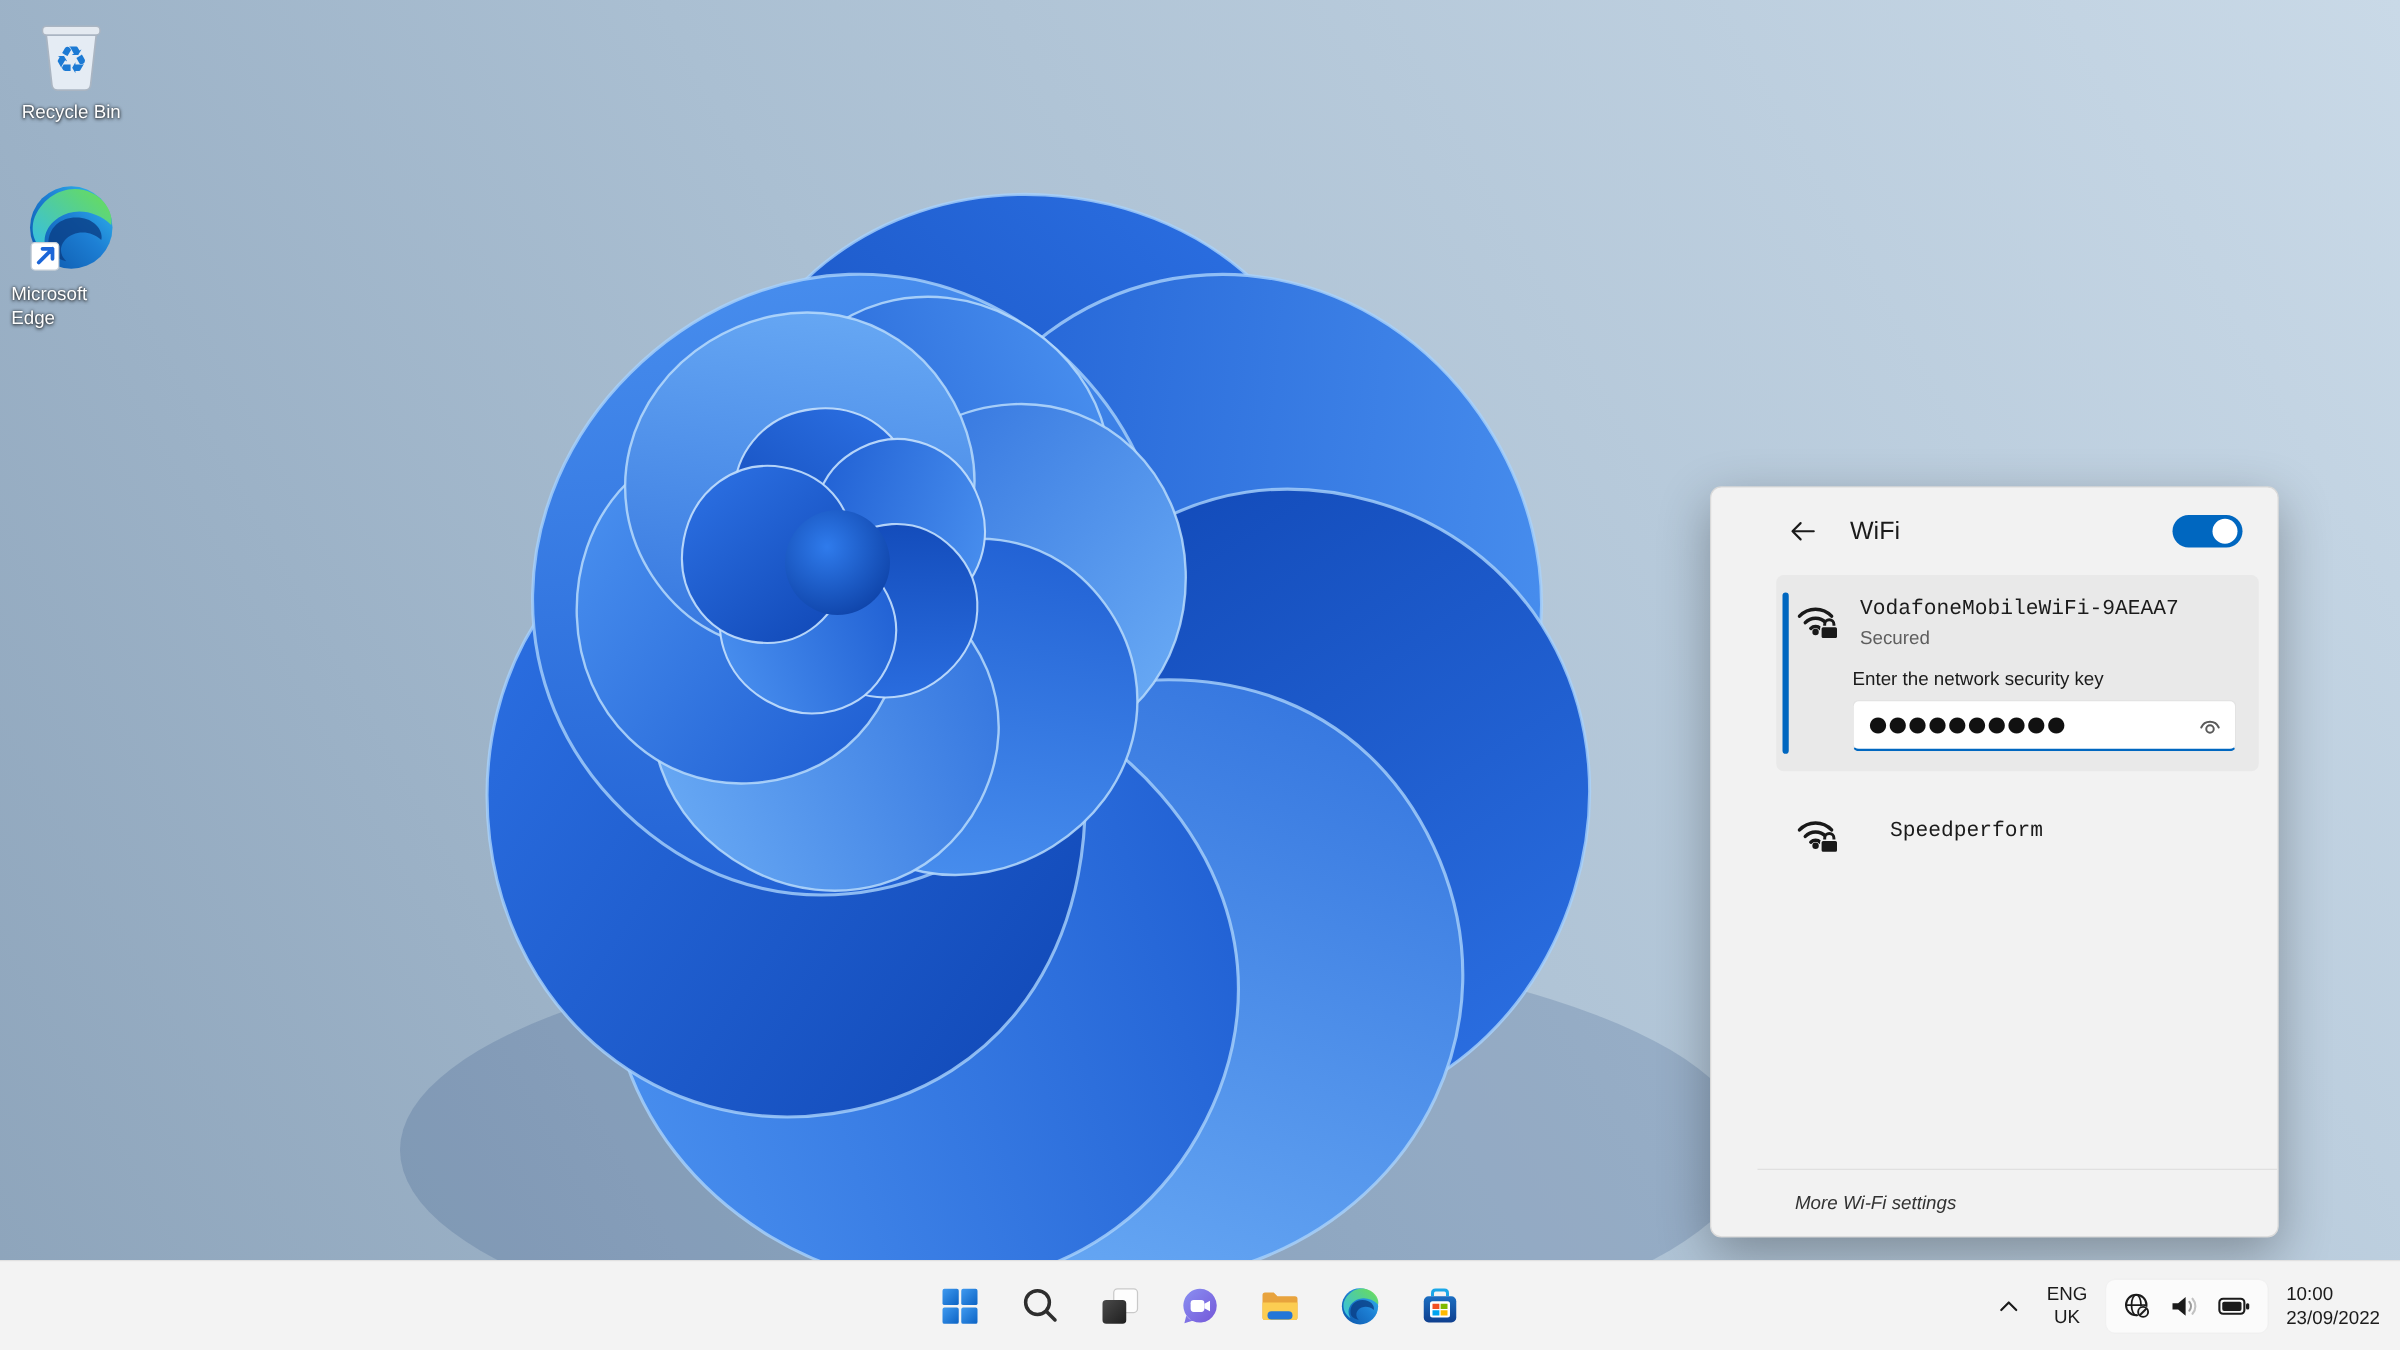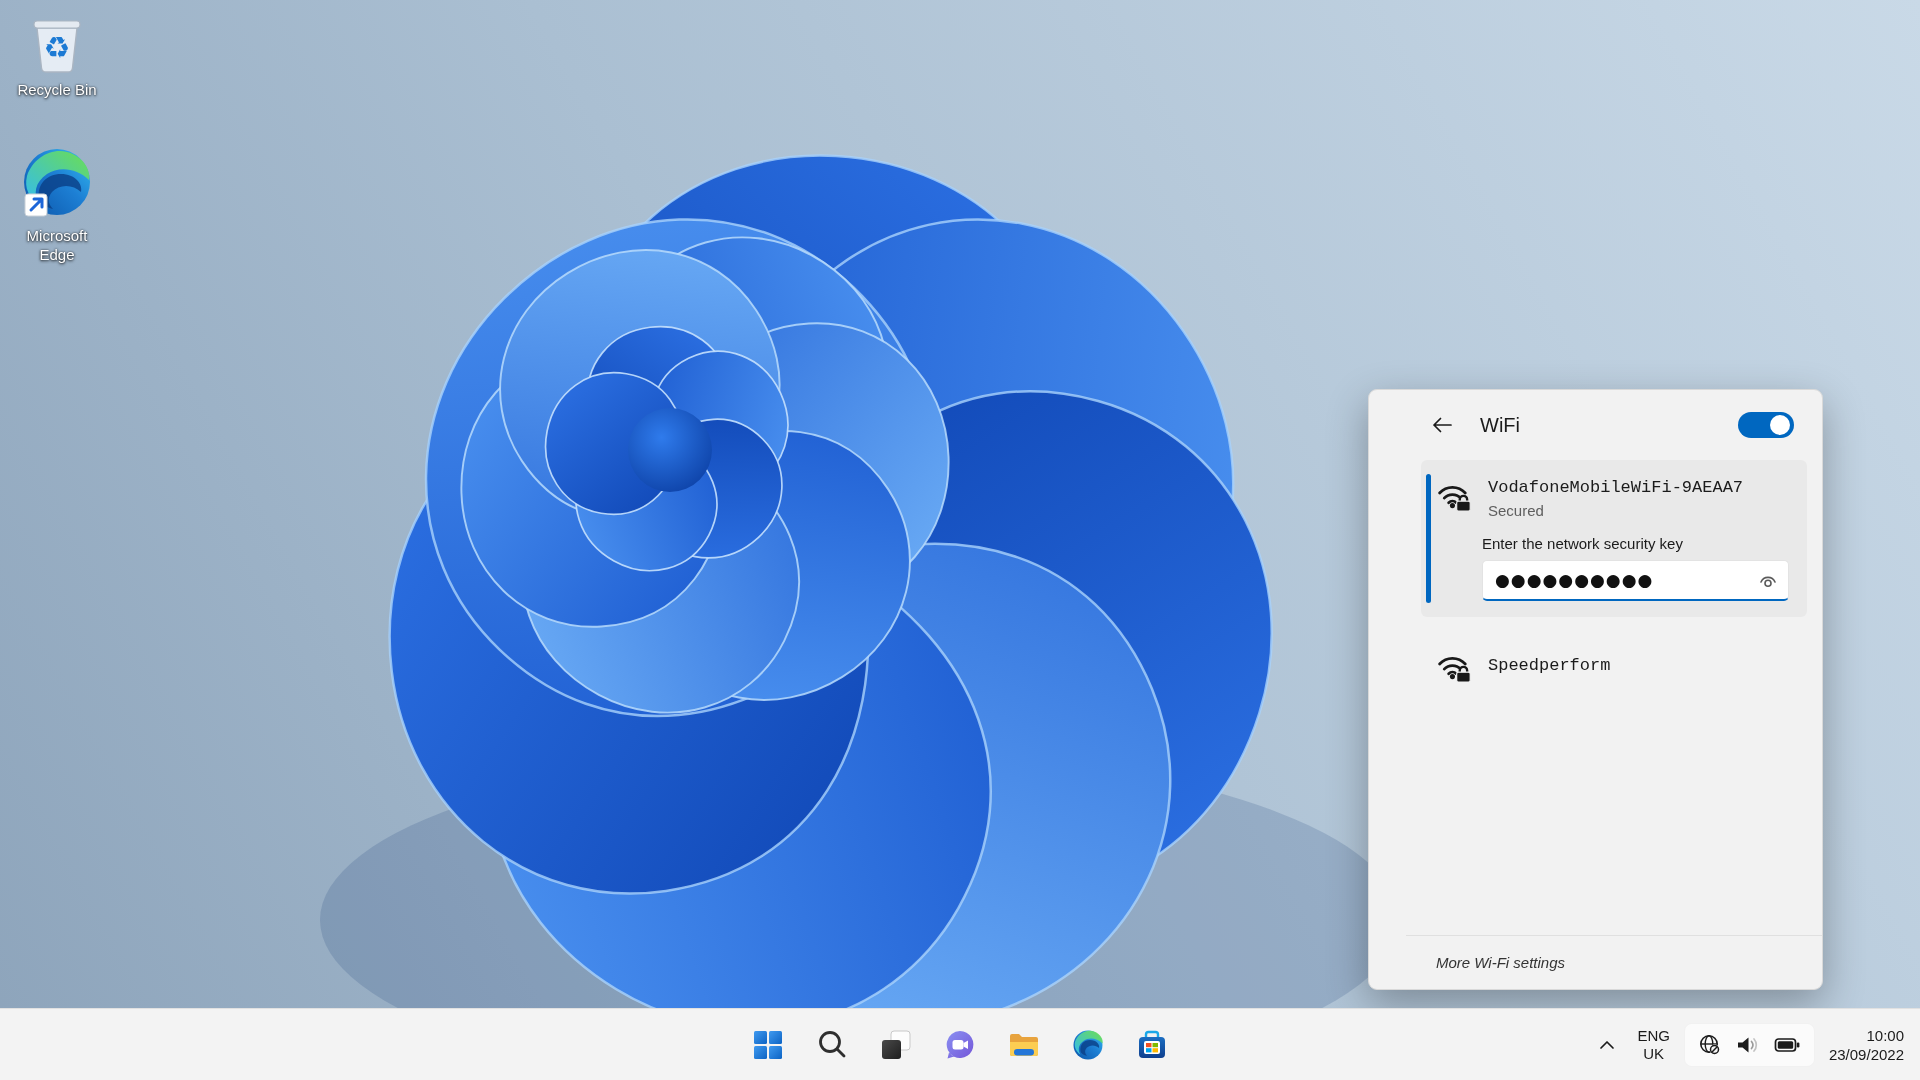--- a/index.html
+++ b/index.html
@@ -3,21 +3,21 @@
 <meta charset="utf-8">
 <style>
   * { margin:0; padding:0; box-sizing:border-box; }
   html,body { width:1920px; height:1080px; overflow:hidden; font-family:"Liberation Sans", sans-serif; }
   #screen { position:relative; width:1920px; height:1080px; overflow:hidden; background:#a9bccf; }
   #wallpaper { position:absolute; inset:0; }
 
   
   .desktop-icon { position:absolute; width:110px; display:flex; flex-direction:column; align-items:center; cursor:default; }
   .desktop-icon .ico { height:70px; display:flex; align-items:flex-end; justify-content:center; }
-  .desktop-icon .lbl { margin-top:4px; font-size:15px; color:#fff; text-align:center; line-height:19px;
+  .desktop-icon .lbl { margin-top:4px; font-size:15px; color:#fff; text-align:left; line-height:19px;
                        text-shadow:0 1px 3px rgba(0,0,0,.85), 0 0 2px rgba(0,0,0,.6); max-width:96px; }
 
   
   .wifi-panel { position:absolute; left:1368px; top:389px; width:455px; height:601px;
     background:#f2f2f2; border:1px solid #d9d9d9; border-radius:9px;
     box-shadow:0 14px 42px rgba(0,0,0,.30); display:flex; flex-direction:column; overflow:hidden;padding-left:37px; }
   .panel-header { height:70px; flex:0 0 auto; display:flex; align-items:center; padding:0 28px 0 24px; }
   .panel-title { font-size:20px; color:#1b1b1b; margin-left:26px; flex:1; }
   .toggle { width:56px; height:26px; border-radius:13px; background:#0067c0; position:relative; flex:0 0 auto; cursor:pointer; }
   .toggle .thumb { position:absolute; right:4px; top:3px; width:20px; height:20px; border-radius:50%; background:#fff; }
@@ -32,38 +32,38 @@
   .key-label { font-size:15px; color:#1b1b1b; margin:14px 0 8px; }
   .key-field { position:relative; }
   .key-field input { width:100%; height:41px; background:#fff; border:1px solid #e3e3e3; border-bottom:2px solid #0067c0;
     border-radius:5px; padding:0 42px 0 12px; font-size:17px; letter-spacing:1px; color:#111; outline:none; font-family:"DejaVu Sans", sans-serif; }
   .reveal-eye { position:absolute; right:10px; top:50%; transform:translateY(-50%); width:22px; height:22px; cursor:pointer; display:flex; }
   .btn-row { display:flex; gap:9px; margin-top:18px; }
   .btn { flex:1; height:38px; border-radius:5px; font-size:15px; font-family:"Liberation Sans", sans-serif; cursor:pointer; }
   .btn-next { background:#0067c0; border:1px solid #0067c0; color:#fff; }
   .btn-cancel { background:#fbfbfb; border:1px solid #d6d6d6; border-bottom-color:#bfbfbf; color:#1b1b1b; }
 
-  .network-row { display:flex; align-items:center; padding:18px 16px 18px 30px; margin-top:12px; cursor:pointer; }
+  .network-row { display:flex; align-items:center; padding:18px 16px 18px 30px; margin-top:12px; cursor:pointer;gap:24px; }
   .network-row .net-name { margin-left:15px; }
   .panel-spacer { flex:1 1 auto; }
   .panel-divider { height:1px; background:#e0e0e0; flex:0 0 auto; }
   .panel-footer { height:53px; flex:0 0 auto; display:flex; align-items:center; padding-left:30px; }
   .footer-link { font-size:15px; color:#333; cursor:pointer;font-style:italic; }
 
   
   .taskbar { position:absolute; left:0; right:0; bottom:0; height:72px; background:#f3f3f3;
     border-top:1px solid rgba(0,0,0,.07); }
   .tb-center { position:absolute; left:50%; top:0; height:100%; transform:translateX(-50%); display:flex; align-items:center; gap:6px; }
   .tb-btn { width:58px; height:58px; border-radius:6px; display:flex; align-items:center; justify-content:center; cursor:pointer; }
   .tb-right { position:absolute; right:10px; top:0; height:100%; display:flex; align-items:center; gap:8px; }
   .chev-btn { width:32px; height:44px; display:flex; align-items:center; justify-content:center; border-radius:6px; cursor:pointer; }
   .lang { font-size:15px; line-height:18px; color:#1b1b1b; text-align:center; padding:4px 6px; border-radius:6px; cursor:pointer; }
   .tray-group { display:flex; align-items:center; gap:13px; padding:9px 13px; border-radius:8px;
     background:rgba(255,255,255,.65); border:1px solid rgba(0,0,0,.04); cursor:pointer; }
-  .clock { font-size:15px; line-height:19px; color:#1b1b1b; text-align:right; padding:3px 6px; border-radius:6px; cursor:pointer; }
+  .clock { font-size:15px; line-height:19px; color:#1b1b1b; padding:3px 6px; border-radius:6px; cursor:pointer; }
 </style>
 </head>
 <body>
 
 <div id="screen">
 
   <svg id="wallpaper" viewBox="0 0 1920 1080" width="1920" height="1080">
     <defs>
       <linearGradient id="bgg" gradientUnits="userSpaceOnUse" x1="0" y1="1080" x2="1920" y2="0">
         <stop offset="0" stop-color="#8da4bb"></stop>

